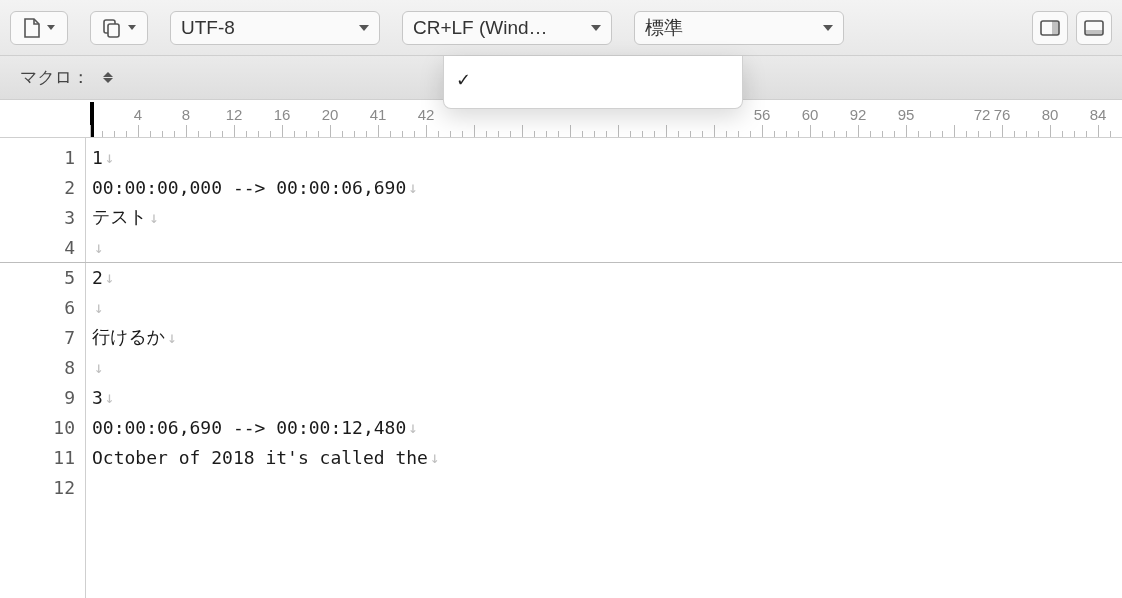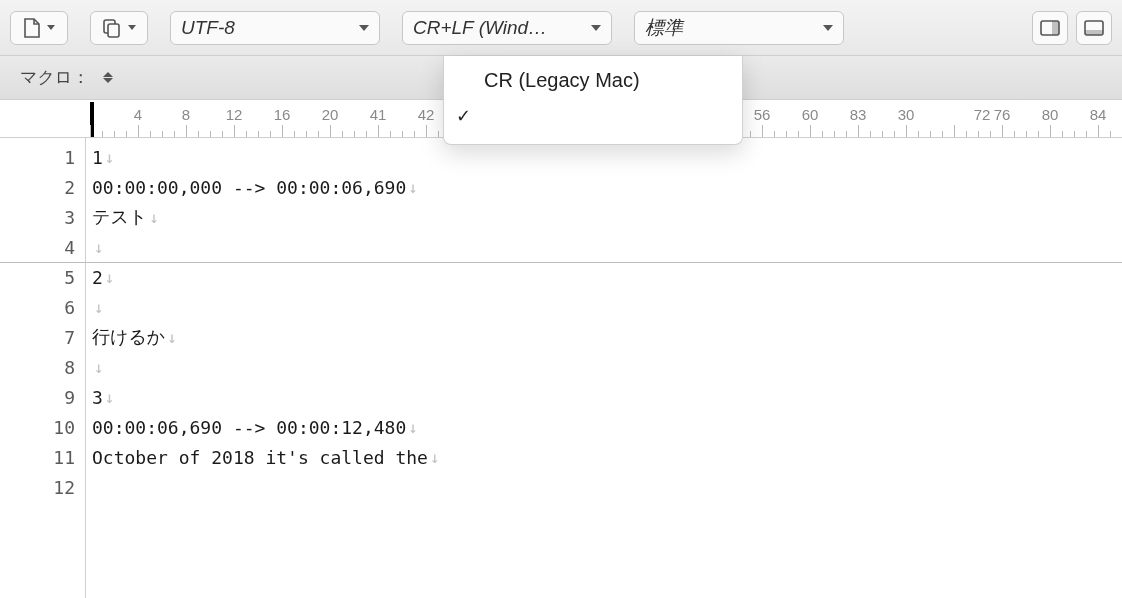--- a/index.html
+++ b/index.html
@@ -55,21 +55,20 @@
   position: relative;
   cursor: default;
 }
 .dropdown .label {
   font-size: 19px;
   color: #333;
   flex: 1;
   white-space: nowrap;
   overflow: hidden;
   text-overflow: ellipsis;
-  font-style: italic;
 }
 .dropdown .chev {
   margin-left: 8px;
   width: 0; height: 0;
   border-left: 5px solid transparent;
   border-right: 5px solid transparent;
   border-top: 6px solid #555;
 }
 .dd-encoding { width: 210px; }
 .dd-lineend  { width: 210px; }
@@ -384,22 +383,22 @@
       <div class="tick minor" style="left: 1024px; height: 6px;"></div>
       <div class="num" style="left: 52px;">4</div>
       <div class="num" style="left: 100px;">8</div>
       <div class="num" style="left: 148px;">12</div>
       <div class="num" style="left: 196px;">16</div>
       <div class="num" style="left: 244px;">20</div>
       <div class="num" style="left: 292px;">41</div>
       <div class="num" style="left: 340px;">42</div>
       <div class="num" style="left: 676px;">56</div>
       <div class="num" style="left: 724px;">60</div>
-      <div class="num" style="left: 772px;">83</div>
-      <div class="num" style="left: 820px;">30</div>
+      <div class="num" style="left: 772px;">92</div>
+      <div class="num" style="left: 820px;">95</div>
       <div class="num" style="left: 868px; margin-left: 28px;">72</div>
       <div class="num" style="left: 916px;">76</div>
       <div class="num" style="left: 964px;">80</div>
       <div class="num" style="left: 1012px;">84</div>
     </div>
 </div>
 
 <div class="editor">
   <div class="gutter" id="gutter">
       <div class="ln">1</div>
@@ -427,18 +426,15 @@
       <div class="line"><span>3</span><span class="nl">↓</span></div>
       <div class="line"><span>00:00:06,690 --&gt; 00:00:12,480</span><span class="nl">↓</span></div>
       <div class="line"><span>October of 2018 it's called the</span><span class="nl">↓</span></div>
       <div class="line"><span></span></div>
     </div>
 <div class="editor-divider" style="top: 124px;"></div>
   </div>
 
 <div class="menu" id="menu">
     <div class="item">
-      <span>CR (Legacy Mac)</span>
-    </div>
-    <div class="item">
       <span class="check">✓</span>
     </div>
   </div>
 
 </body></html>

